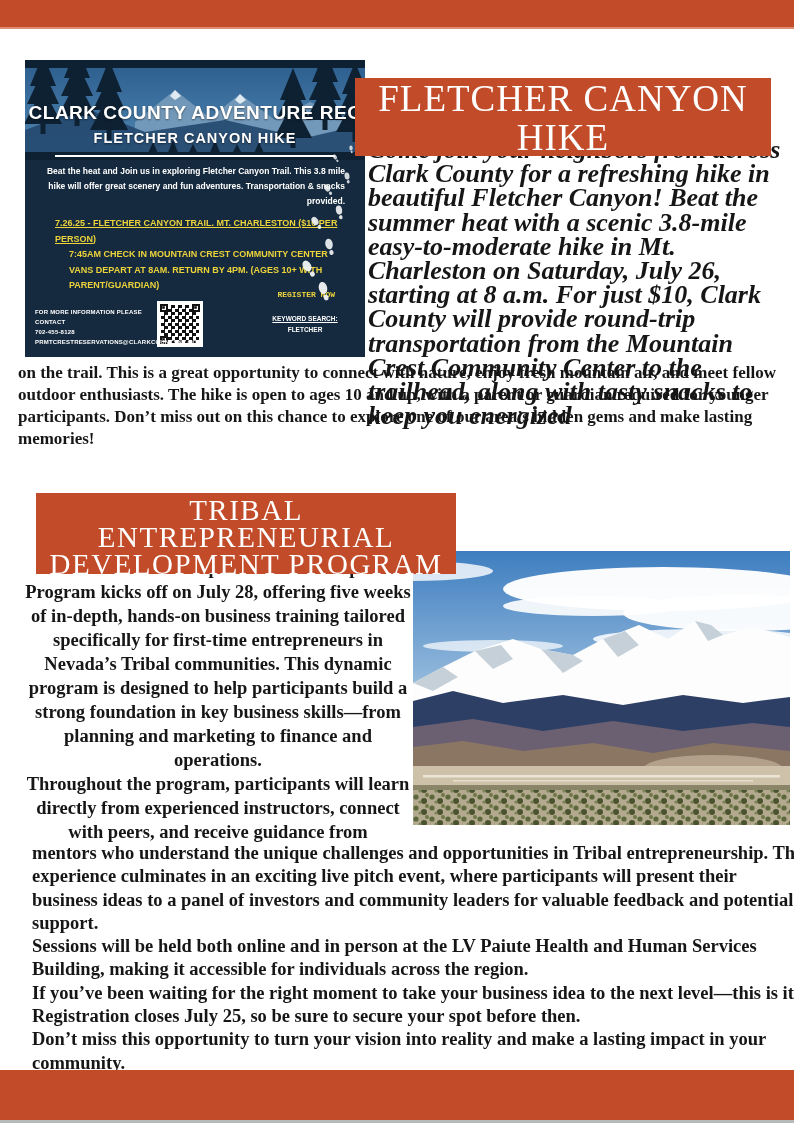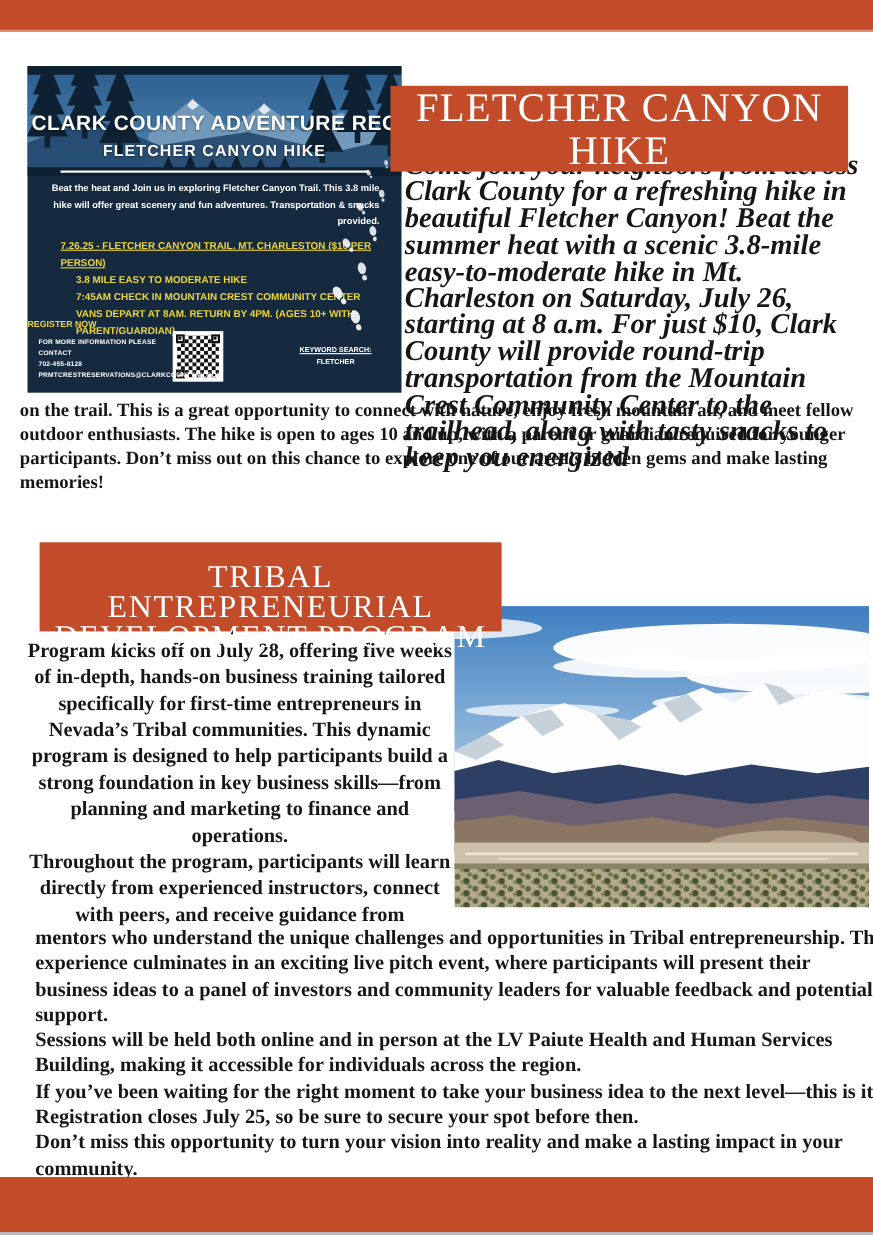--- a/index.html
+++ b/index.html
@@ -10,21 +10,21 @@
            border-bottom:2px solid #dd8e73;}
   .footer-bar{position:absolute;left:0;top:1070px;width:794px;height:50px;background:#c24c29;}
   .bottom-strip{position:absolute;left:0;top:1120px;width:794px;height:3px;background:#b7babb;}
 
   
   .banner{position:absolute;background:#c24c29;color:#fff;text-align:center;
           font-family:"Liberation Serif",serif;font-weight:400;margin:18px;white-space:pre-line;}
   .banner1{left:337px;top:60px;width:416px;height:78px;font-size:37px;line-height:39px;
            letter-spacing:1px;padding-top:1px;box-sizing:border-box;z-index:3;}
   .banner2{left:18px;top:475px;width:420px;height:81px;font-size:29px;line-height:27px;
-           letter-spacing:1.5px;padding-top:19px;box-sizing:border-box;z-index:3;}
+           letter-spacing:1.5px;padding-top:4px;box-sizing:border-box;z-index:3;}
 
   
   .copy{position:absolute;margin:0;color:#161616;font-weight:700;white-space:pre-line;}
   .col1{left:368px;top:138px;width:424px;font-size:26px;line-height:24.2px;font-style:italic;}
   .full1{left:18px;top:362px;width:772px;font-size:17px;line-height:22px;}
   .col2{left:18px;top:556px;width:400px;font-size:18.5px;line-height:24px;text-align:center;}
   .full2{left:18px;top:842px;width:772px;font-size:18.5px;line-height:23.3px;margin-left:14px;}
 
   
   .flyer{position:absolute;left:25px;top:60px;width:340px;height:297px;background:#152a3e;
@@ -34,22 +34,22 @@
              font-weight:700;letter-spacing:.5px;text-shadow:0 1px 2px rgba(0,0,0,.5);}
   .flyer-event{position:absolute;left:0;top:70px;width:100%;text-align:center;font-size:14.5px;
              font-weight:700;letter-spacing:1px;text-shadow:0 1px 2px rgba(0,0,0,.5);}
   .flyer-divider{position:absolute;left:30px;top:95px;width:280px;height:2px;background:#fff;}
   .flyer-intro{position:absolute;left:20px;top:104px;width:300px;margin:0;text-align:right;
              font-size:8.5px;line-height:15px;font-weight:700;}
   .flyer-details{position:absolute;left:30px;top:156px;width:300px;color:#ecd33c;
              font-size:9px;font-weight:700;line-height:15.5px;}
   .flyer-details .u{text-decoration:underline;}
   .flyer-details .ind{margin-left:14px;}
-  .flyer-register{position:absolute;left:0;top:230px;width:310px;text-align:left;
-             color:#ecd33c;font-size:8px;font-weight:700;}
+  .flyer-register{position:absolute;left:0;top:230px;width:310px;text-align:right;
+             color:#ecd33c;font-size:8px;font-weight:700;font-family:Liberation Mono, monospace;}
   .qr{position:absolute;left:132px;top:241px;width:46px;height:46px;background:#fff;padding:0;}
   .qr-mod{position:absolute;left:4px;top:4px;width:38px;height:38px;
           background:repeating-conic-gradient(#111 0 25%, transparent 0 50%) 0 0/7px 7px;}
   .qr .eye{position:absolute;width:8px;height:8px;background:#fff;border:2.5px solid #111;box-sizing:border-box;}
   .qr .eye::after{content:"";position:absolute;left:1px;top:1px;width:1px;height:1px;background:#111;
           box-shadow:0 0 0 .8px #111;}
   .qr .e1{left:3px;top:3px;} .qr .e2{right:3px;top:3px;} .qr .e3{left:3px;bottom:3px;}
   .flyer-contact{position:absolute;left:10px;top:247px;width:122px;font-size:6px;line-height:10px;
           font-weight:700;letter-spacing:.2px;}
   .flyer-keyword{position:absolute;left:228px;top:253px;width:104px;text-align:center;
@@ -101,21 +101,20 @@
           <polygon points="226,100 234,82 242,100"></polygon>
         <polygon points="0,100 340,100 340,92 0,92"></polygon>
       </g>
     </svg>
     <div class="flyer-org">CLARK COUNTY ADVENTURE REC</div>
     <div class="flyer-event">FLETCHER CANYON HIKE</div>
     <div class="flyer-divider"></div>
     <p class="flyer-intro">Beat the heat and Join us in exploring Fletcher Canyon Trail. This 3.8 mile hike will offer great scenery and fun adventures. Transportation &amp; snacks provided.</p>
     <div class="flyer-details">
       <div class="u">7.26.25 - FLETCHER CANYON TRAIL. MT. CHARLESTON ($10 PER PERSON)</div>
-      <div class="ind">3.8 MILE EASY TO MODERATE HIKE</div>
       <div class="ind">7:45AM CHECK IN MOUNTAIN CREST COMMUNITY CENTER</div>
       <div class="ind">VANS DEPART AT 8AM. RETURN BY 4PM. (AGES 10+ WITH PARENT/GUARDIAN)</div>
     </div>
     <div class="flyer-register">REGISTER NOW</div>
     <div class="qr">
       <div class="qr-mod"></div>
       <i class="eye e1"></i>
         <i class="eye e2"></i>
         <i class="eye e3"></i>
     </div>

